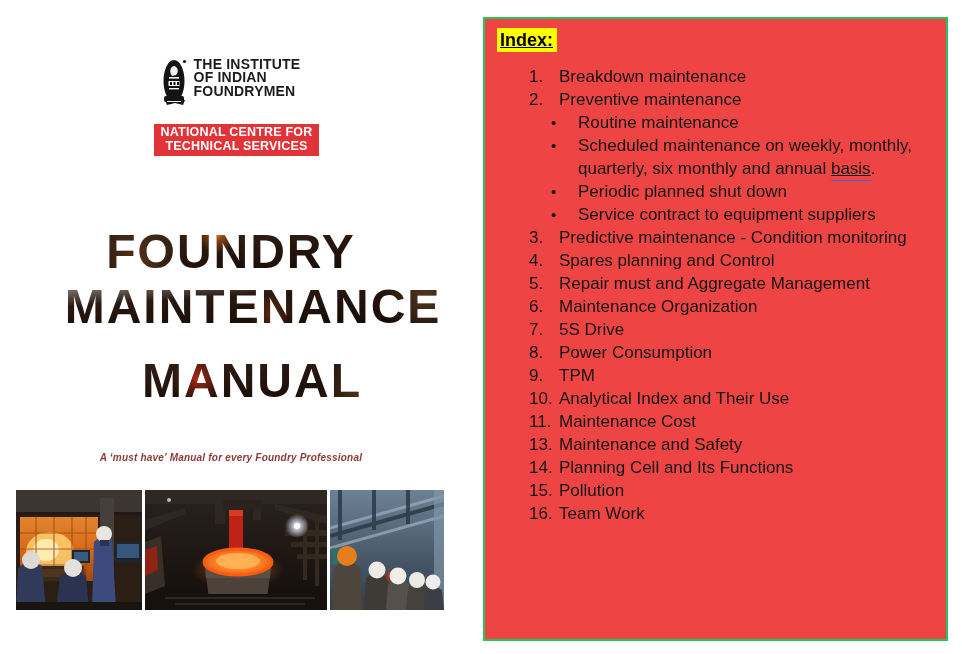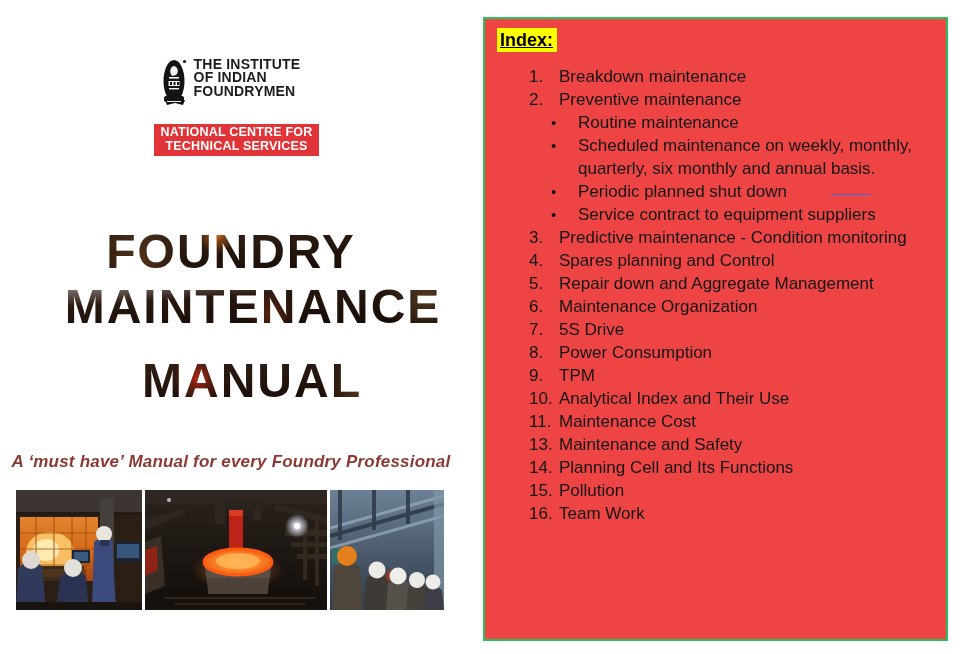--- a/index.html
+++ b/index.html
@@ -35,39 +35,39 @@
       radial-gradient(circle at 88% 30%,rgba(100,70,40,.7) 0,rgba(0,0,0,0) 10%),
       radial-gradient(circle at 56% 65%,rgba(150,60,25,.5) 0,rgba(0,0,0,0) 9%),
       linear-gradient(176deg,#38241666 0%,#281810 35%,#1a0e08 70%,#120a05 100%);}
     .t3{background-image:
       radial-gradient(circle at 41% 45%,rgba(200,40,20,.9) 0,rgba(160,40,20,.5) 4%,rgba(0,0,0,0) 9%),
       radial-gradient(circle at 75% 80%,rgba(130,85,40,.55) 0,rgba(0,0,0,0) 12%),
       linear-gradient(176deg,#3a2516 0%,#281810 40%,#190d07 78%,#120a05 100%);}
   }
 
   .tagline{position:absolute;left:0;top:452px;width:462px;text-align:center;
-    font-style:italic;font-weight:bold;font-size:17px;color:#8b3a33;letter-spacing:.2px;}
+    font-style:italic;font-weight:bold;font-size:10px;color:#8b3a33;letter-spacing:.2px;}
 
   .photo-strip{position:absolute;left:16px;top:490px;display:flex;gap:3px;}
   .photo-strip svg{display:block;}
 
   
   .index-panel{position:absolute;left:483px;top:17px;width:465px;height:624px;
     box-sizing:border-box;border:2px solid #22c55e;background:#ef4444;
     padding:9px 10px 0 11px;}
   .index-heading{display:inline-block;background:#ffff00;color:#000;
     font-weight:bold;font-size:18px;line-height:22px;text-decoration:underline;
     padding:1px 4px 1px 3px;margin-left:1px;}
   .index-list{margin-top:13px;font-size:17px;line-height:23px;color:#141414;}
   .row{display:flex;}
   .row .marker{flex:none;}
   .row.item .marker{margin-left:33px;width:30px;}
   .row.bullet .marker{margin-left:55px;width:27px;font-size:15px;}
   .row .txt{flex:1;}
-  .u-word{border-bottom:1.6px solid #3c68d8;padding-bottom:16px;}
+  .u-word{text-decoration:underline;border-bottom:1.6px solid #3c68d8;padding-bottom:2px;}
 </style>
 </head>
 <body>
 
 <div class="stage">
 
   <div class="left-page">
 
     <div class="logo-block">
       <div class="logo-top">
@@ -272,21 +272,21 @@
       <div class="row item">
         <span class="marker">3.</span>
         <span class="txt">Predictive maintenance - Condition monitoring</span>
       </div>
       <div class="row item">
         <span class="marker">4.</span>
         <span class="txt">Spares planning and Control</span>
       </div>
       <div class="row item">
         <span class="marker">5.</span>
-        <span class="txt">Repair down and Aggregate Management</span>
+        <span class="txt">Repair must and Aggregate Management</span>
       </div>
       <div class="row item">
         <span class="marker">6.</span>
         <span class="txt">Maintenance Organization</span>
       </div>
       <div class="row item">
         <span class="marker">7.</span>
         <span class="txt">5S Drive</span>
       </div>
       <div class="row item">

